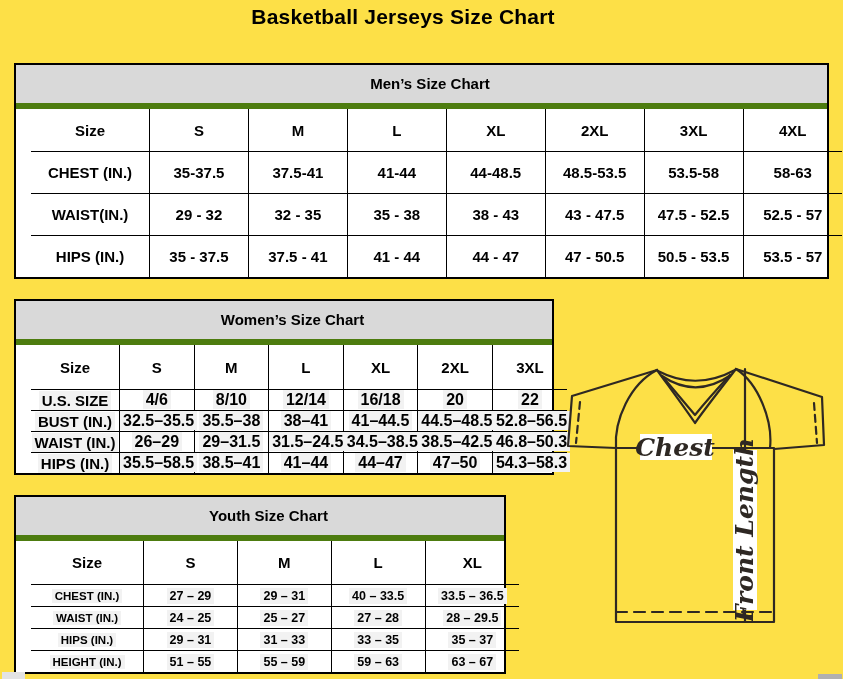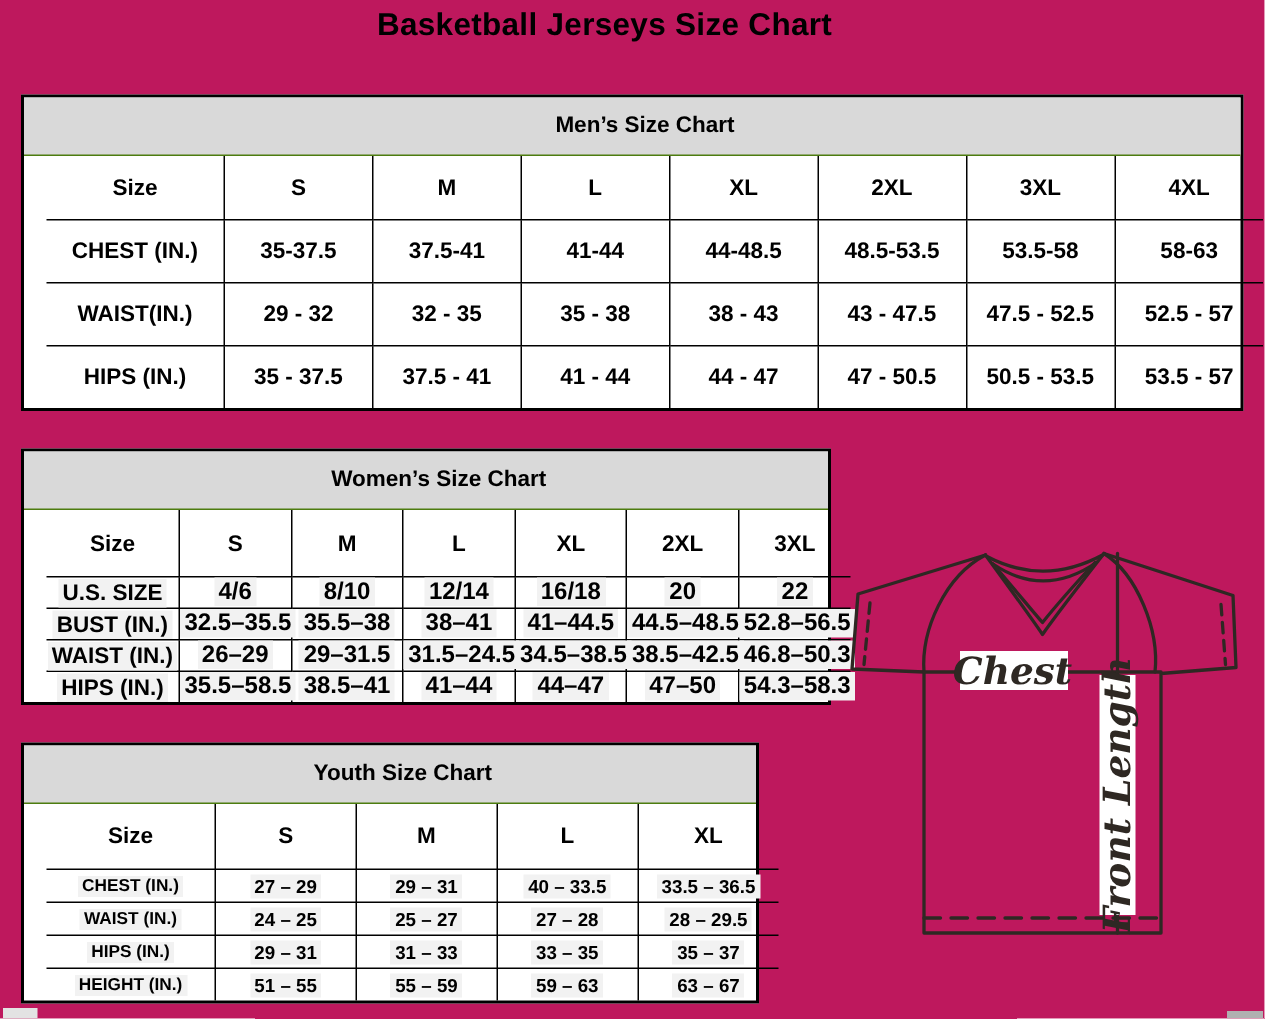--- a/index.html
+++ b/index.html
@@ -1,25 +1,25 @@
 <!DOCTYPE html>
 <html><head>
 <meta charset="utf-8">
 <style>
   html,body{margin:0;padding:0;background:#fff;}
-  .page{position:relative;width:843px;height:679px;background:#be185d;overflow:hidden;
+  .page{position:relative;width:843px;height:679px;background:#fde047;overflow:hidden;
         font-family:"Liberation Sans",sans-serif;color:#000;}
   .page-title{position:absolute;top:5px;left:0;width:806px;margin:0;text-align:center;
         font-size:21px;font-weight:bold;letter-spacing:0.2px;}
   .section{position:absolute;border:2px solid #000;background:#fff;}
   .sec-mens{left:14px;top:63px;width:811px;}
   .sec-women{left:14px;top:299px;width:536px;}
   .sec-youth{left:14px;top:495px;width:488px;}
   .caption{height:38px;line-height:38px;text-align:center;font-weight:bold;font-size:15px;
-        background:#d9d9d9;border-bottom:1px solid #4d7c0f;padding-left:17px;}
+        background:#d9d9d9;border-bottom:6px solid #4d7c0f;padding-left:17px;}
   table{width:100%;border-collapse:collapse;table-layout:fixed;margin-left:15px;}
   th,td{border:1px solid #000;text-align:center;vertical-align:middle;font-weight:bold;padding:0;}
   thead tr th{border-top:none;}
   th:first-child,td:first-child{border-left:none;}
   th:last-child,td:last-child{border-right:none;}
   tbody tr:last-child th,tbody tr:last-child td{border-bottom:none;}
   
   .sec-mens thead th{height:42px;font-size:15px;}
   .sec-mens tbody th,.sec-mens tbody td{height:41px;font-size:15px;}
   .sec-mens th:first-child,.sec-mens td:first-child{width:118px;}

